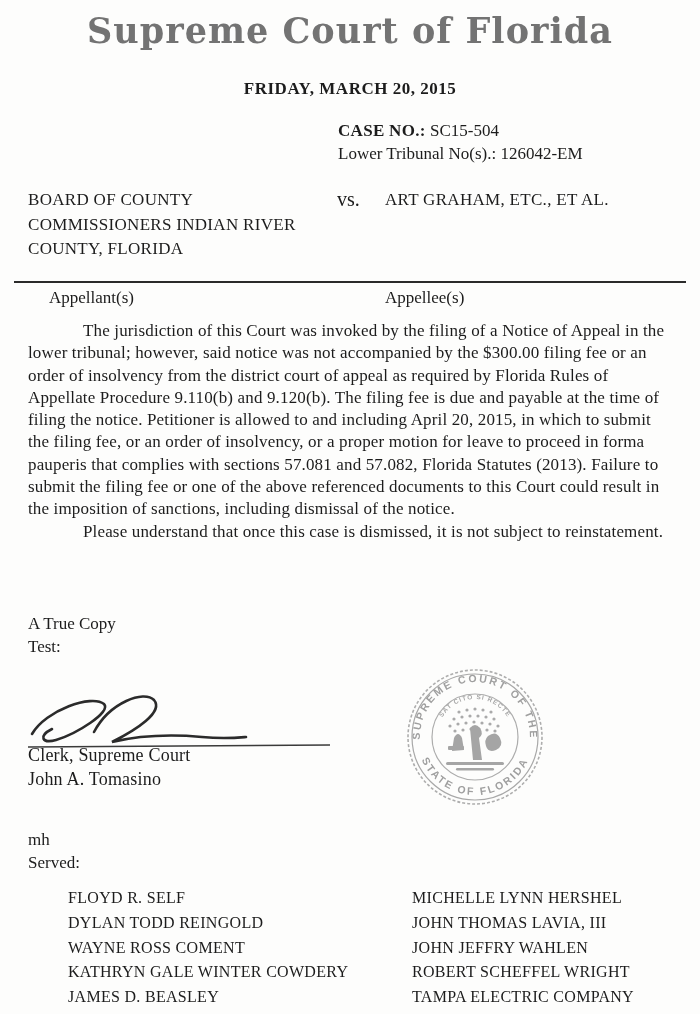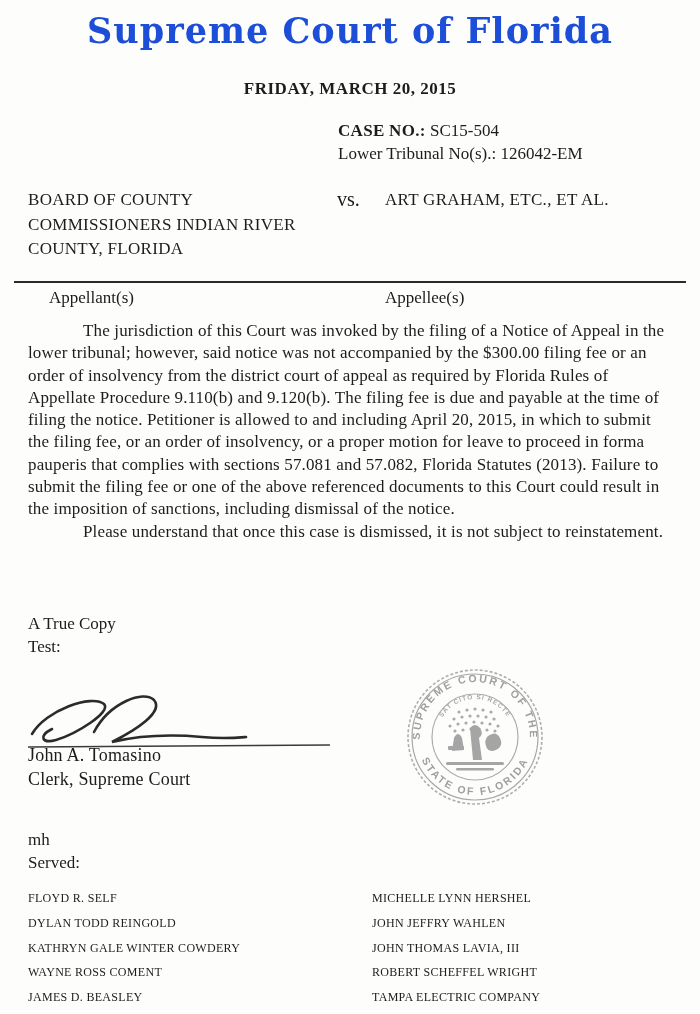--- a/index.html
+++ b/index.html
@@ -13,21 +13,21 @@
     margin:0 auto;
   }
   .abs{position:absolute;}
   .court-title{
     top:10px;left:0;width:700px;
     text-align:center;
     font-family:"DejaVu Serif",serif;
     font-weight:700;
     font-size:35px;
     letter-spacing:1px;
-    color:#1d4ed8;
+    color:#737373;
   }
   .date-line{
     top:79px;left:0;width:700px;
     text-align:center;
     font-size:17px;
     letter-spacing:0.5px;
     font-weight:bold;
   }
   .case-block{
     top:119px;left:338px;
@@ -66,23 +66,24 @@
     top:744px;left:28px;
     font-size:18px;line-height:23.5px;
     letter-spacing:0.2px;
   }
   .seal-svg{top:666px;left:404px;}
   .footer-initials{
     top:828px;left:28px;
     font-size:17px;line-height:23px;
   }
   .served-col{
-    font-size:12px;line-height:24.8px;
+    font-size:16px;line-height:24.8px;
     letter-spacing:0.3px;
     white-space:nowrap;
+    margin-left:40px;
   }
   .served-left{top:886px;left:28px;}
   .served-right{top:886px;left:372px;}
   .seal-arc-text{
     font-family:"Liberation Sans",sans-serif;
     font-size:10.5px;font-weight:700;
     letter-spacing:2.2px;
     fill:#8f8f8f;
   }
   .seal-inner-text{
@@ -125,22 +126,22 @@
     <div>Test:</div>
   </div>
 
   <svg class="abs signature-svg" width="330" height="66" viewBox="0 0 330 66">
     <path d="M 14,44 C 28,20 74,4 86,14 C 94,22 58,44 38,50 C 24,54 20,46 34,39" fill="none" stroke="#2b2b2b" stroke-width="2.6" stroke-linecap="round"></path>
     <path d="M 76,42 C 92,12 126,0 136,10 C 146,22 118,40 94,52 C 128,44 162,45 184,47 C 206,49 216,48 228,47" fill="none" stroke="#2b2b2b" stroke-width="2.6" stroke-linecap="round"></path>
     <path d="M 10,57 L 312,55" fill="none" stroke="#3a3a3a" stroke-width="1.6"></path>
   </svg>
 
   <div class="abs clerk-block">
+    <div>Clerk, Supreme Court</div>
     <div>John A. Tomasino</div>
-    <div>Clerk, Supreme Court</div>
   </div>
 
   <svg class="abs seal-svg" width="142" height="142" viewBox="0 0 142 142" opacity="0.85">
     <defs>
       <path id="arcTop" d="M 16,71 A 55,55 0 0 1 126,71"></path>
       <path id="arcBottom" d="M 13,71 A 58,58 0 0 0 129,71"></path>
       <path id="arcInner" d="M 33,71 A 38,38 0 0 1 109,71"></path>
     </defs>
     <circle cx="71" cy="71" r="67" fill="none" stroke="#a0a0a0" stroke-width="1.6" stroke-dasharray="3,2"></circle>
     <circle cx="71" cy="71" r="63" fill="none" stroke="#9a9a9a" stroke-width="1.2"></circle>
@@ -187,26 +188,26 @@
   </svg>
 
   <div class="abs footer-initials">
     <div>mh</div>
     <div>Served:</div>
   </div>
 
   <div class="abs served-col served-left">
     <div>FLOYD R. SELF</div>
     <div>DYLAN TODD REINGOLD</div>
+    <div>WAYNE ROSS COMENT</div>
     <div>KATHRYN GALE WINTER COWDERY</div>
-    <div>WAYNE ROSS COMENT</div>
     <div>JAMES D. BEASLEY</div>
   </div>
 
   <div class="abs served-col served-right">
     <div>MICHELLE LYNN HERSHEL</div>
+    <div>JOHN THOMAS LAVIA, III</div>
     <div>JOHN JEFFRY WAHLEN</div>
-    <div>JOHN THOMAS LAVIA, III</div>
     <div>ROBERT SCHEFFEL WRIGHT</div>
     <div>TAMPA ELECTRIC COMPANY</div>
   </div>
 
 </div>
 
 </body></html>

